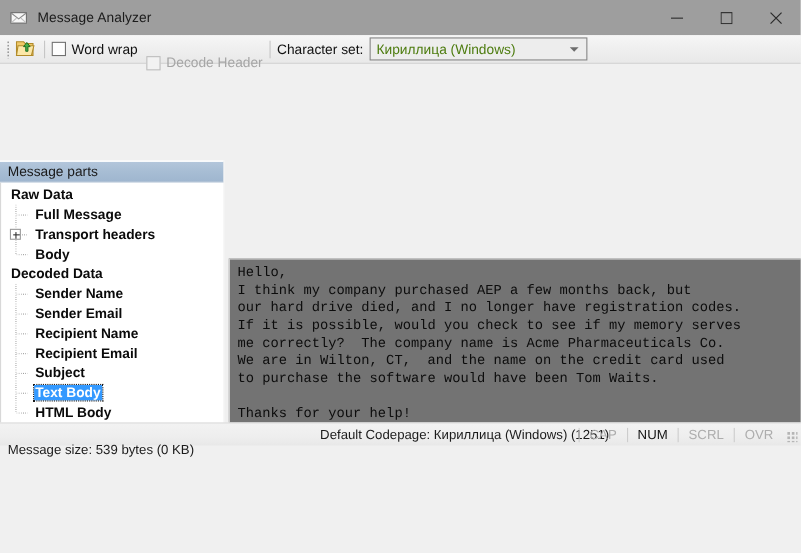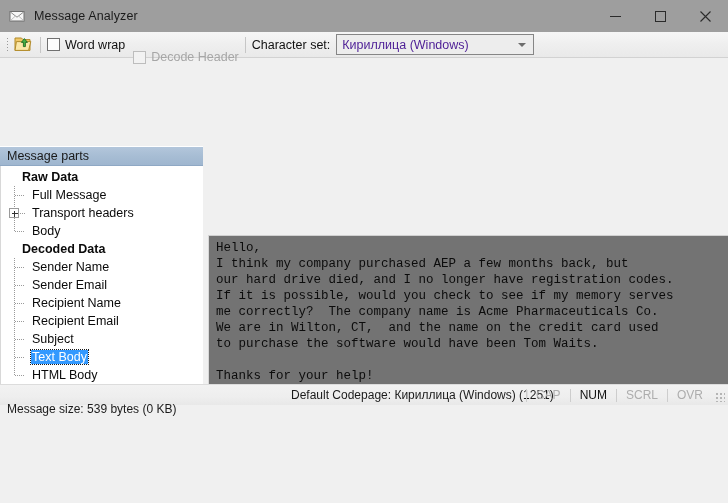--- a/index.html
+++ b/index.html
@@ -111,21 +111,21 @@
   .combo {
     width: 198px; height: 21px;
     background: #ededed;
     border: 1px solid #868686;
     display: flex; align-items: center;
     position: relative;
     cursor: default;
   }
   .combo-val {
     font-size: 12.5px;
-    color: #4c1d95;
+    color: #4d7c0f;
     padding-left: 5px;
     white-space: nowrap;
     overflow: hidden;
     text-align: right;
   }
   .combo-arrow {
     position: absolute;
     right: 7px; top: 50%;
     margin-top: -2px;
     width: 0; height: 0;
@@ -176,25 +176,25 @@
   }
   .tnode {
     height: 18px;
     display: flex;
     align-items: center;
     font-size: 12.5px;
     color: #0a0a0a;
     white-space: nowrap;
     cursor: default;
     position: relative;
+    font-weight: bold;
   }
   .tnode.root {
     font-weight: bold;
     padding-left: 8px;
-    margin-left: 12px;
   }
   .tnode.child { padding-left: 8px; }
   .tw {
     width: 22px; height: 18px;
     flex: 0 0 22px;
     position: relative;
   }
   
   .tw .vline {
     position: absolute;

